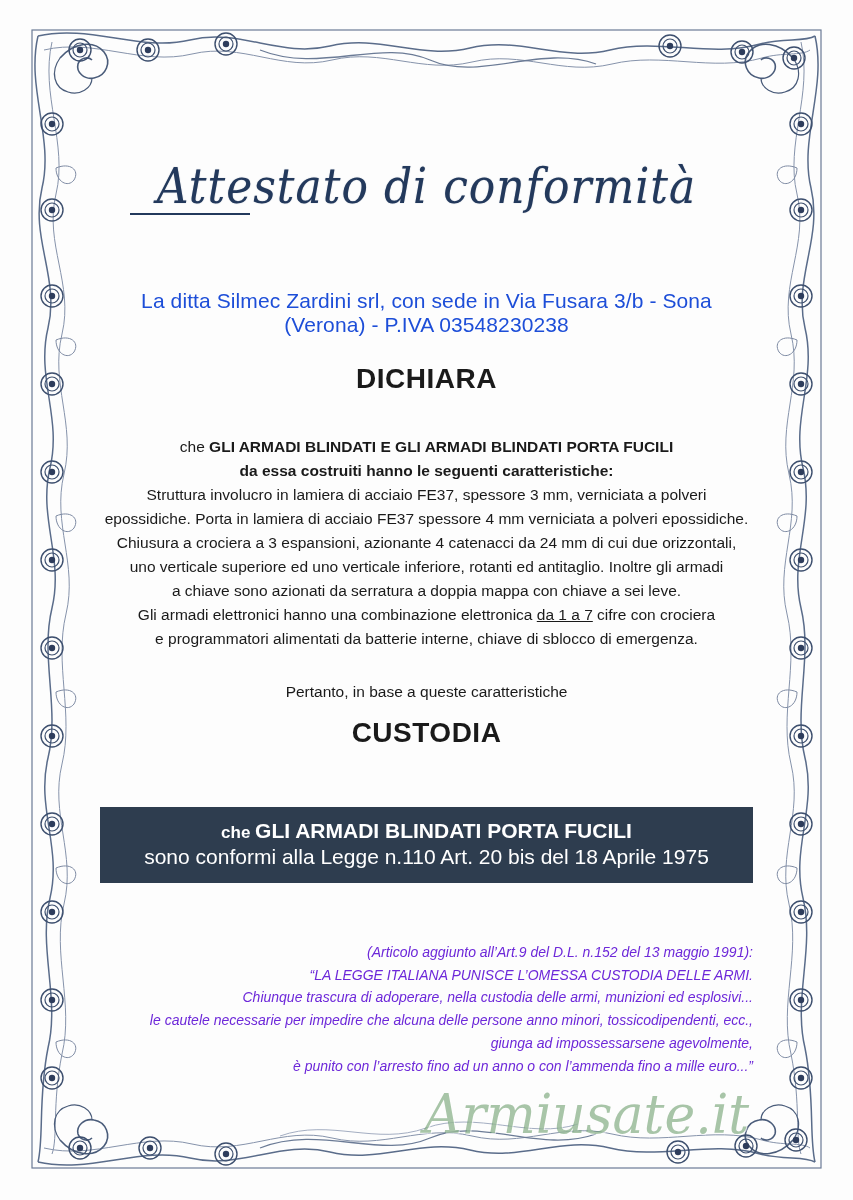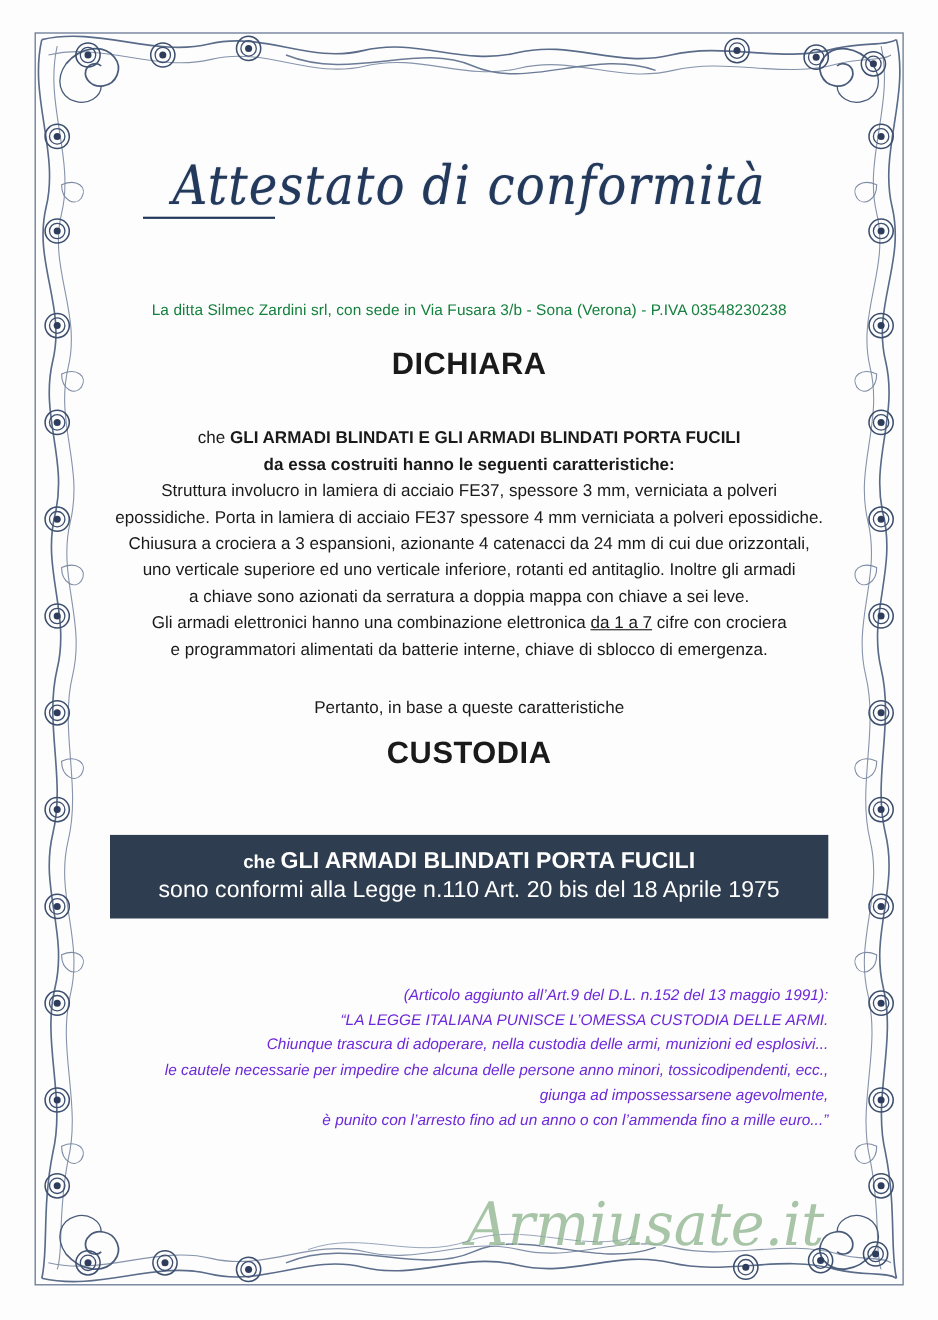--- a/index.html
+++ b/index.html
@@ -37,21 +37,21 @@
     position: absolute;
     inset: 0;
     width: 100%;
     height: 100%;
   }
 
   
   .content {
     position: absolute;
     left: 100px;
-    top: 104px;
+    top: 120px;
     width: 653px;
     text-align: center;
   }
 
   .cert-title {
     font-family: "DejaVu Serif", serif;
     font-style: italic;
     font-size: 44px;
     color: #23395c;
     letter-spacing: 1px;
@@ -63,22 +63,22 @@
   }
   .title-underline {
     width: 120px;
     height: 2px;
     background: #23395c;
     margin: 2px 0 0 30px;
   }
 
   .company-line {
     margin-top: 74px;
-    font-size: 14px;
-    color: #15803d;
+    font-size: 21px;
+    color: #1d4ed8;
     letter-spacing: 0.1px;
   }
 
   .dichiara {
     margin-top: 26px;
     font-size: 28px;
     font-weight: bold;
     letter-spacing: 0.5px;
   }
 

